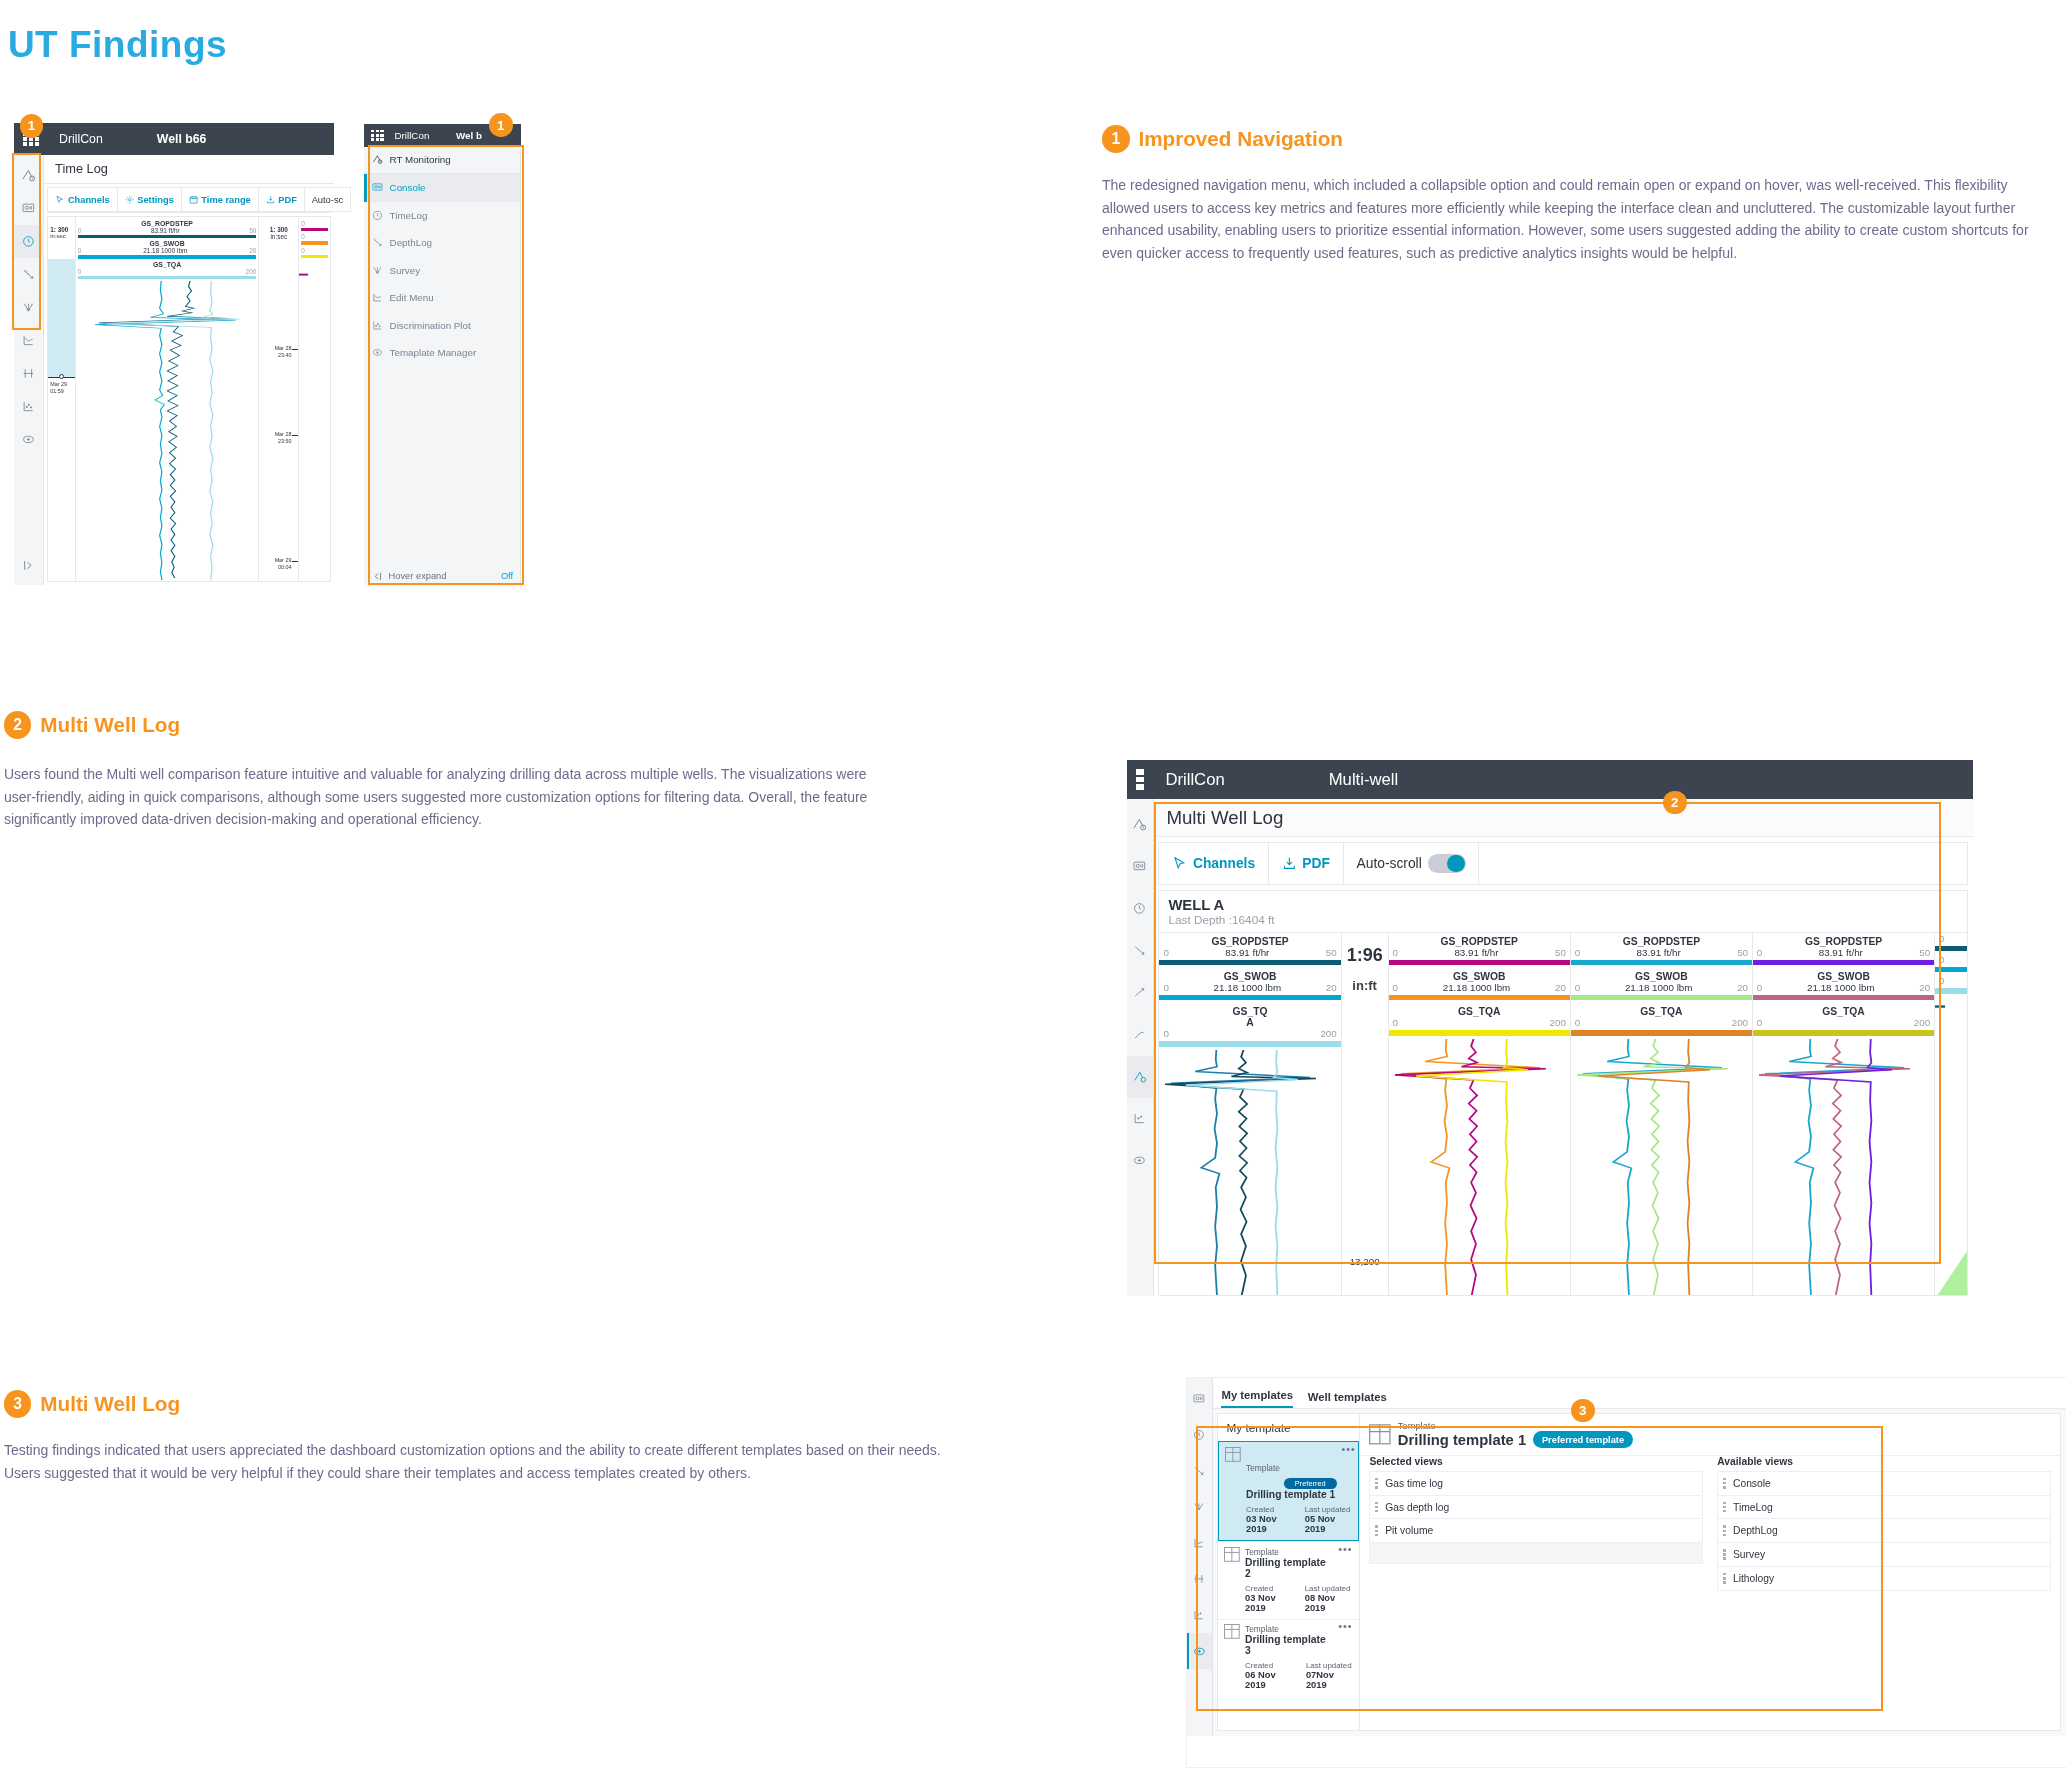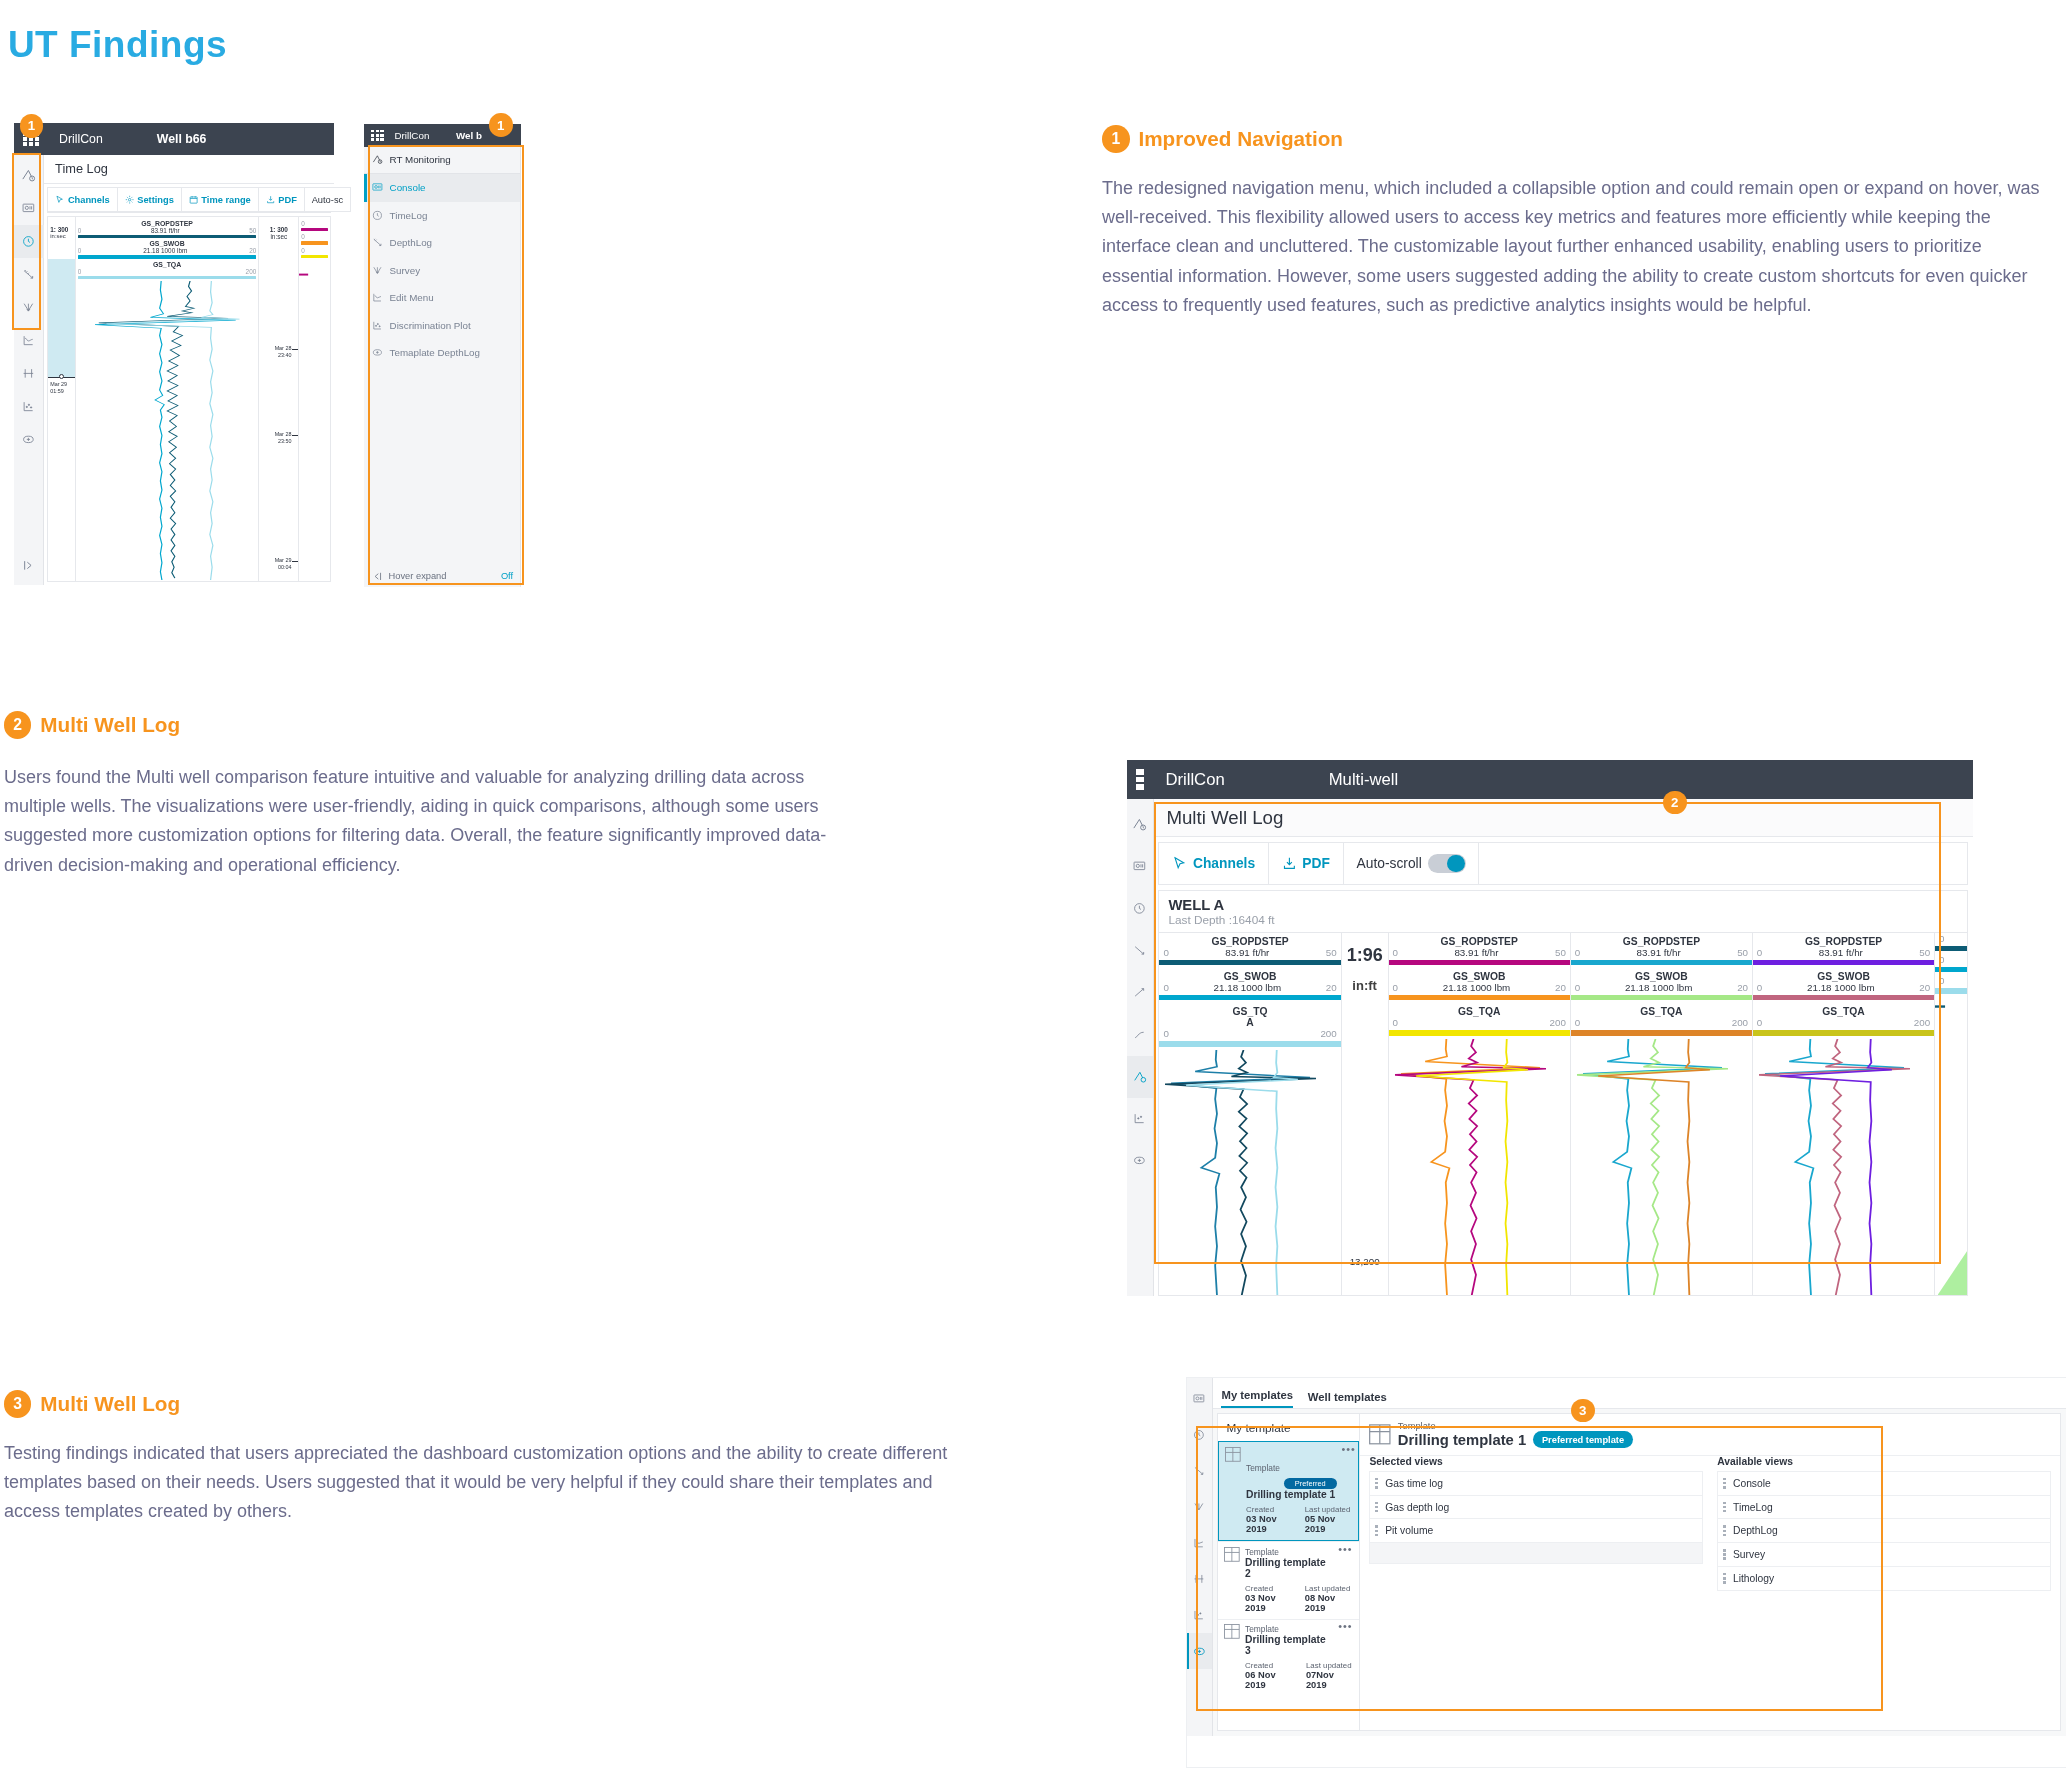--- a/index.html
+++ b/index.html
@@ -25,21 +25,21 @@
     display:flex; align-items:center; justify-content:center;
     flex: 0 0 auto;
   }
   .sec-head {
     display:flex; align-items:center; gap:8.9px;
   }
   .sec-title {
     font-size: 20.7px; font-weight:700; color:#F7941E;
   }
   .body-text {
-    font-size: 18px; line-height: 1.62; color:#6B6C8C;
+    font-size: 14px; line-height: 1.62; color:#6B6C8C;
     font-weight: 400;
   }
 
   
   #sec1-text { position:absolute; left:1102px; top:125px; width:954px; }
   #sec1-text .sec-head { margin-bottom:21.6px; }
   #sec2-text { position:absolute; left:3.9px; top:711px; width:866px; }
   #sec2-text .sec-head { margin-bottom:24.6px; }
   #sec3-text { position:absolute; left:3.9px; top:1390px; width:945px; }
   #sec3-text .sec-head { margin-bottom:21.6px; }
@@ -516,21 +516,21 @@
             <circle cx="13" cy="9" r="1.2" fill="currentColor"></circle>
             <circle cx="17" cy="14" r="1.2" fill="currentColor"></circle>
           </svg></span>
       <span>Discrimination Plot</span>
     </div>
     <div class="nav-item">
       <span class="nav-ico"><svg viewBox="0 0 24 24" width="10.8" height="10.8" fill="none" stroke="currentColor" stroke-width="1.6">
             <ellipse cx="12" cy="12" rx="9" ry="6"></ellipse>
             <path d="M12 9v6M9 12h6"></path>
           </svg></span>
-      <span>Temaplate DepthLog</span>
+      <span>Temaplate Manager</span>
     </div>
     <div class="nav-foot">
       <span class="nav-ico"><svg viewBox="0 0 24 24" width="10.8" height="10.8" fill="none" stroke="currentColor" stroke-width="1.8">
             <path d="M19 4v16"></path>
             <path d="M14 6l-7 6 7 6"></path>
           </svg></span>
       <span>Hover expand</span>
       <span class="off">Off</span>
     </div>
   </div>

